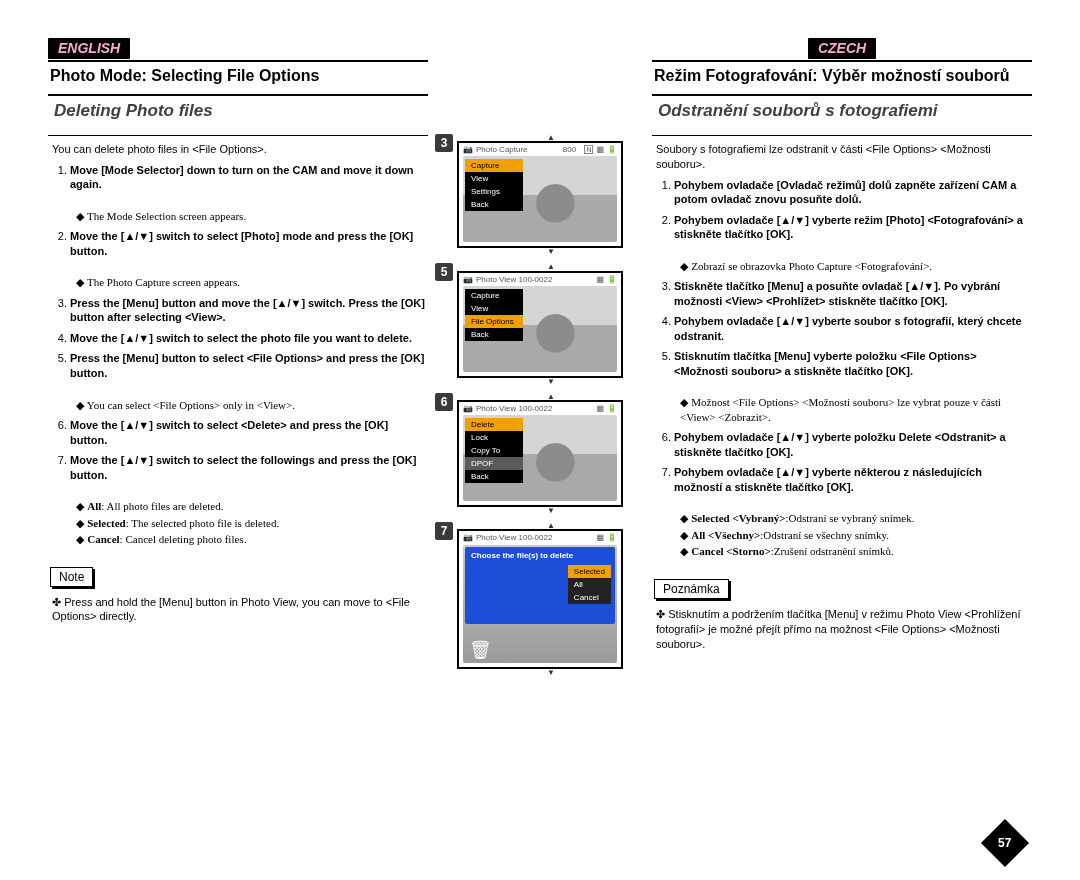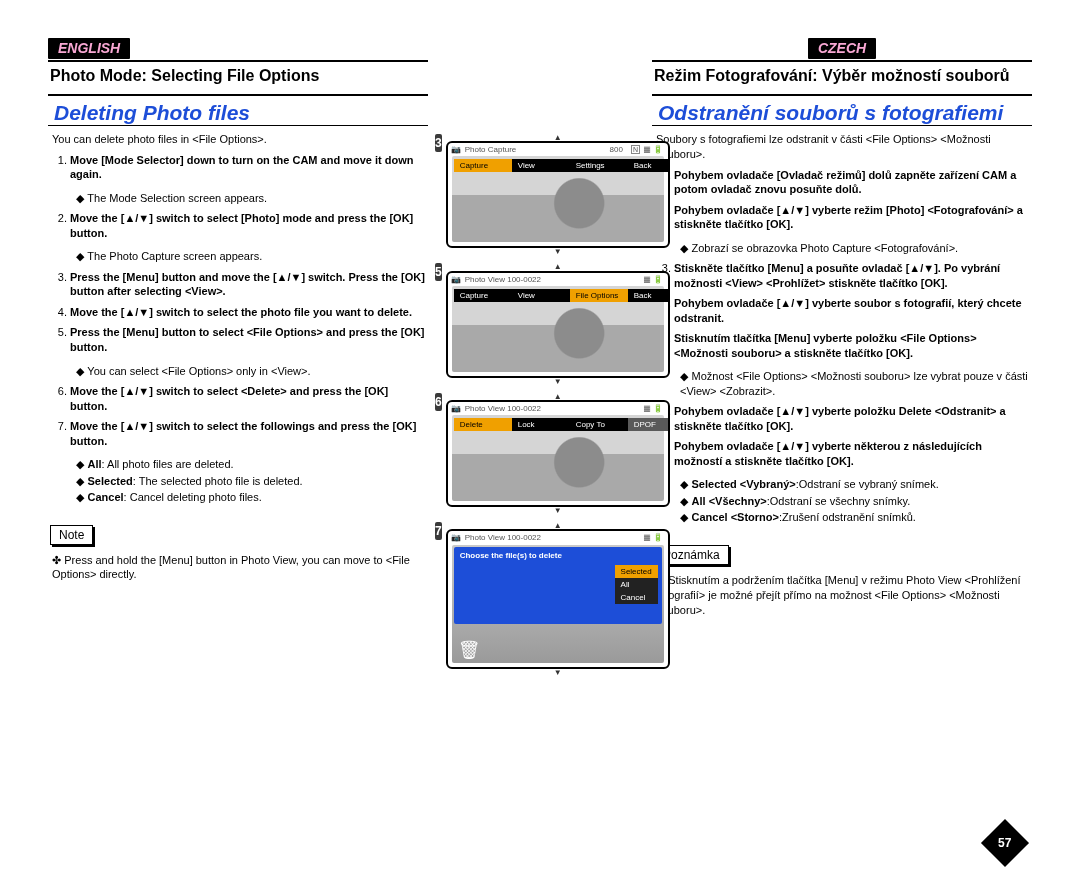--- a/index.html
+++ b/index.html
@@ -21,28 +21,28 @@
   .lang-tab {
     background:#000; color:#f9a8d4; font-weight:bold; font-style:italic;
     padding:2px 10px 3px; display:inline-block; font-size:14px;
     border-radius:1px;
   }
   .lang-row { display:flex; }
   .lang-row.right { justify-content:center; }
   .hr1 { border-top:2px solid #000; margin:1px 0 2px; }
   .title { font-size:16px; font-weight:bold; border-bottom:2px solid #000; padding:3px 0 9px 2px; }
   .subhead {
-    color:#1d4ed8; font-weight:bold; font-style:italic; font-size:21px;
-    border-bottom:1px solid #000; padding:5px 2px 0 6px;
+    color:#404040; font-weight:bold; font-style:italic; font-size:17px;
+    border-bottom:1px solid #000; padding:5px 2px 14px 6px;
   }
   .intro { margin:6px 0 6px 4px; line-height:1.35; }
   ol.steps { margin:0 0 0 22px; padding:0; }
   ol.steps > li { margin-bottom:6px; line-height:1.32; }
   ol.steps > li .step-title { font-weight:bold; }
-  ul.sub { list-style:none; margin:9px 0 0 6px; padding:0; }
+  ul.sub { list-style:none; margin:17px 0 0 6px; padding:0;font-family:Liberation Serif, serif; }
   ul.sub li::before { content:"◆ "; }
   ul.sub li { margin-bottom:2px; }
   .note-box {
     border:1px solid #000; padding:2px 8px; display:inline-block;
     margin:14px 0 6px 2px; box-shadow:2px 2px 0 #000; font-size:12px;
   }
   ul.note-list { list-style:none; margin:2px 0 0 4px; padding:0; }
   ul.note-list li::before { content:"✤ "; }
   ul.note-list li { line-height:1.35; }
 
@@ -51,40 +51,40 @@
     position:absolute; left:50%; transform:translateX(-50%);
     top:96px; width:210px; display:flex; flex-direction:column; gap:8px;
   }
   .screen-wrap { display:flex; align-items:flex-start; gap:4px; }
   .step-num {
     width:18px; height:18px; background:#3a3a3a; color:#fff; font-weight:bold;
     font-size:12px; display:flex; align-items:center; justify-content:center;
     border-radius:2px;
   }
   .screen {
-    width:224px; border:2px solid #000; border-radius:6px; background:#fff;
+    width:166px; border:2px solid #000; border-radius:0; background:#fff;
     position:relative; overflow:hidden;
   }
   .screen .titlebar {
     display:flex; align-items:center; gap:3px; font-size:8px;
     padding:2px 4px; color:#555;
   }
   .screen .titlebar .cam::before { content:"📷 "; font-size:8px; }
   .screen .titlebar .batt::before { content:"🔋"; }
   .screen .titlebar .card::before { content:"▦"; }
   .screen .titlebar .n    { border:1px solid #888; font-size:7px; padding:0 1px; }
   .screen .img {
     height:86px; margin:0 4px 4px; border-radius:2px;
     background:
       radial-gradient(circle at 60% 55%, #8c8c8c 0 18%, transparent 19%),
       linear-gradient(180deg,#d5d5d5 0 45%, #a9a9a9 45% 100%);
     position:relative;
   }
   .screen .menu {
-    position:absolute; left:6px; top:16px; display:flex; flex-direction:row;
+    position:absolute; left:6px; top:16px; display:flex; flex-direction:column;
     gap:0; font-size:8px;
   }
   .screen .menu .mi {
     background:#000; color:#fff; padding:2px 6px; min-width:58px;
   }
   .screen .menu .mi.sel { background:#f0a000; color:#000; }
   .screen .menu .mi.gray { background:#5a5a5a; }
   .updown { text-align:center; font-size:8px; color:#333; line-height:0.9; }
   .screen .dialog {
     position:absolute; left:6px; right:6px; top:16px;

